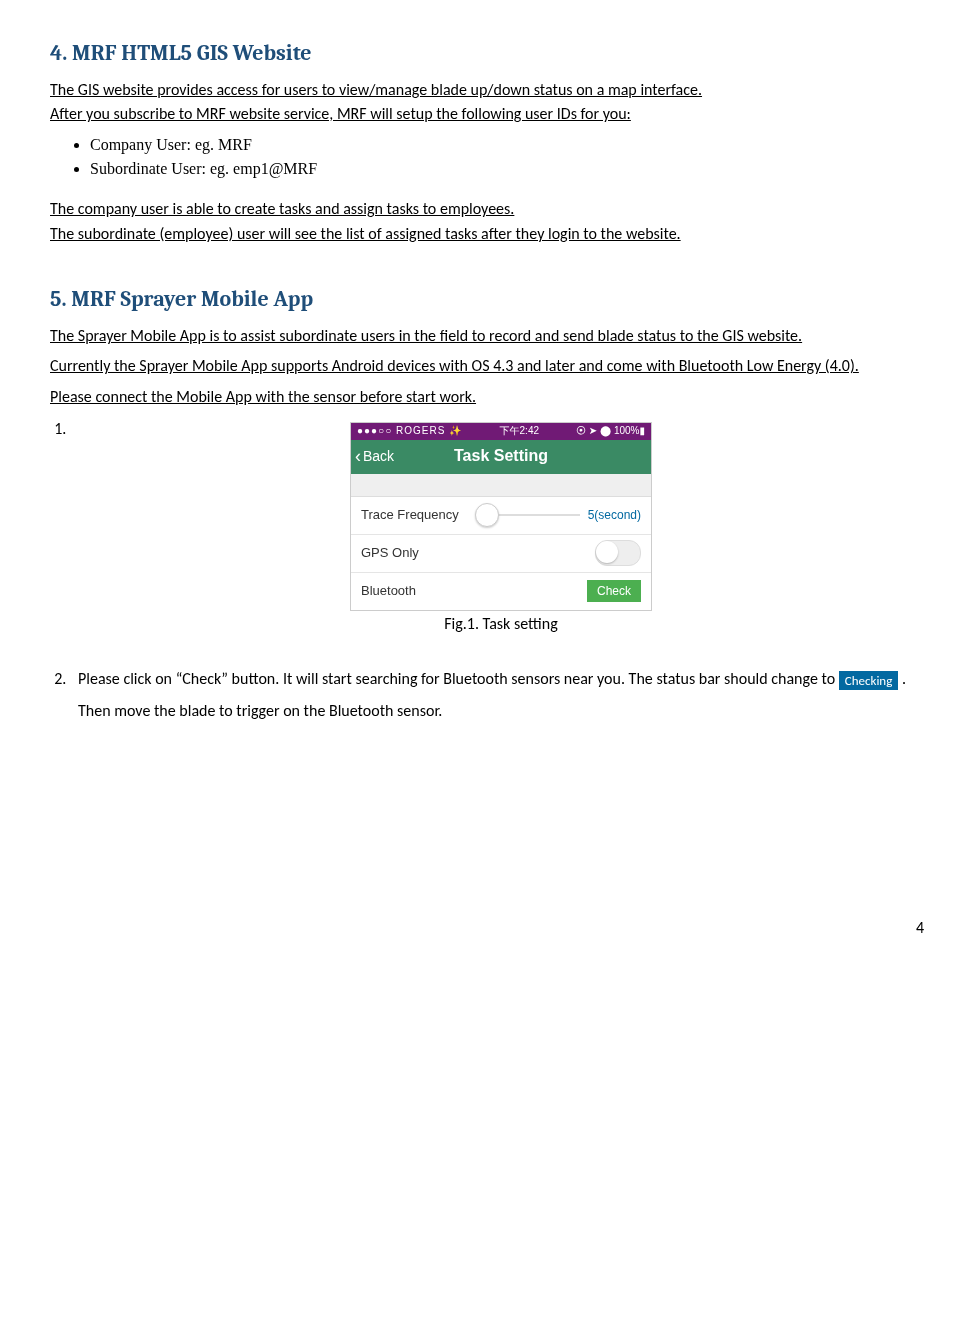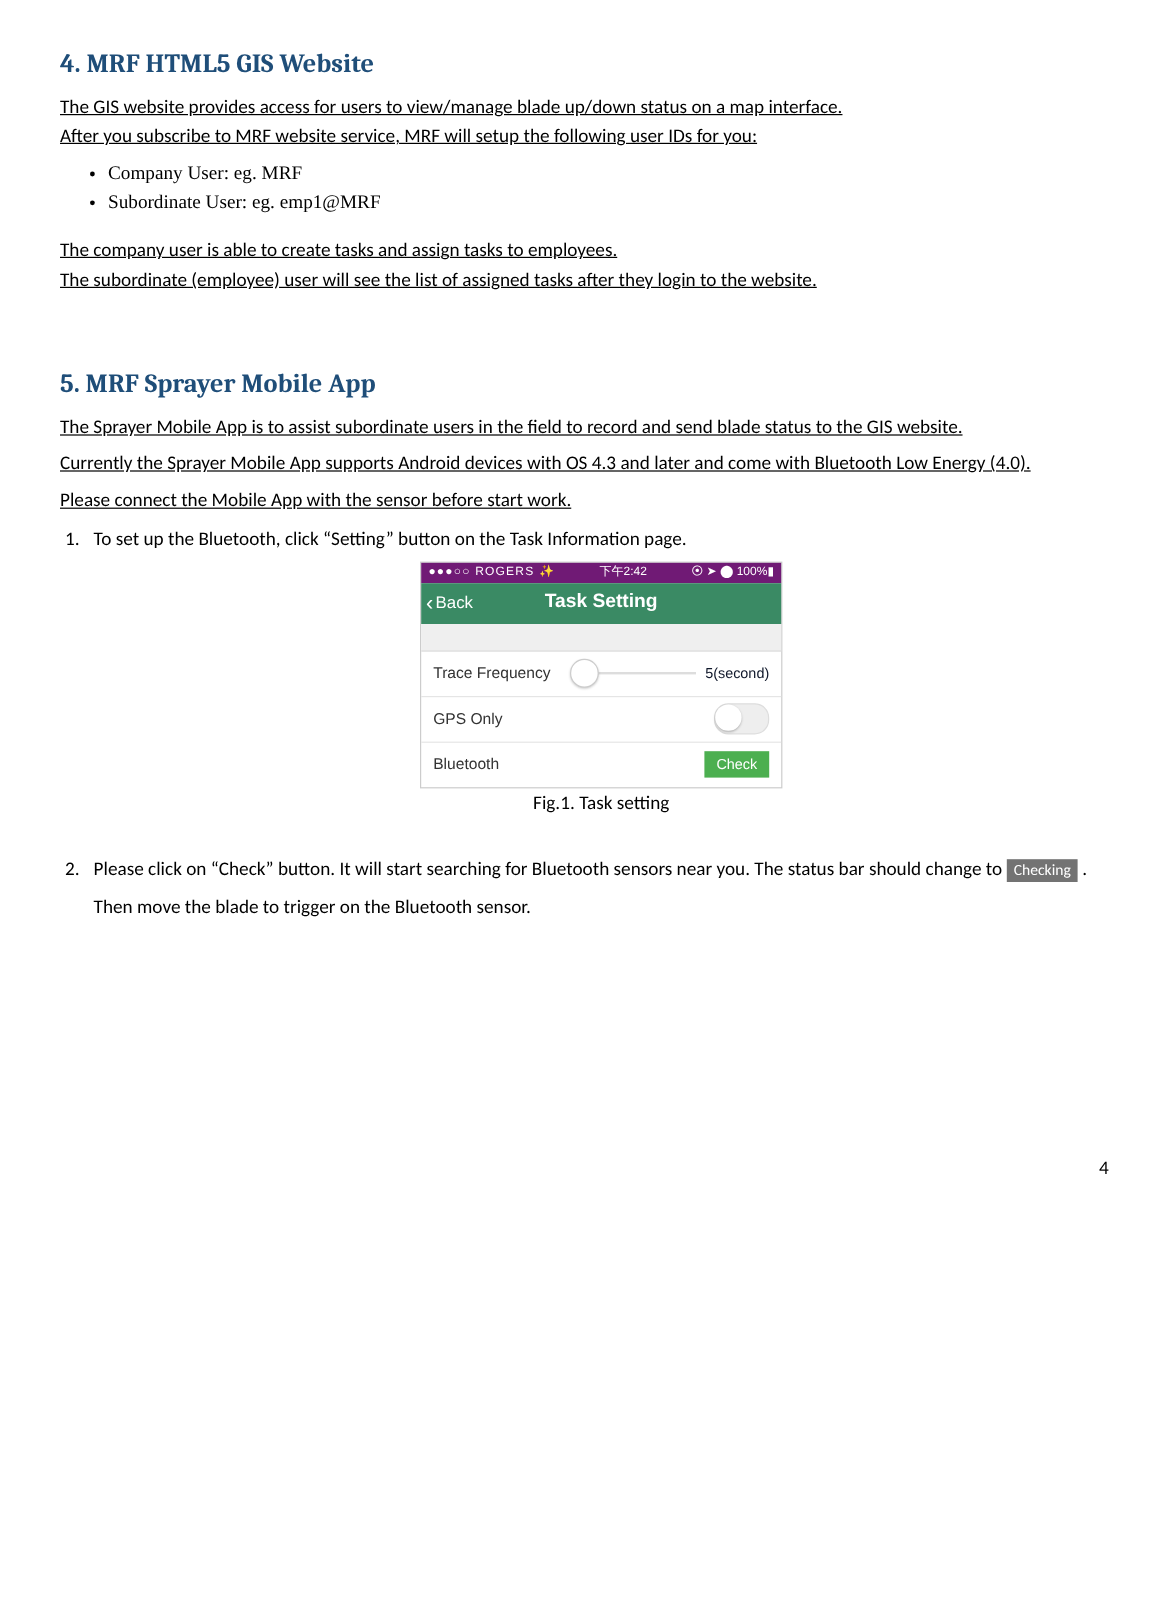--- a/index.html
+++ b/index.html
@@ -84,39 +84,39 @@
     display: flex;
     align-items: center;
     position: relative;
   }
   .track { flex:1; height:2px; background:#ddd; position:relative; }
   .thumb {
     width:22px; height:22px; background:#fff; border:1px solid #ccc;
     border-radius:50%; position:absolute; left:-4px; top:-11px;
     box-shadow:0 1px 2px rgba(0,0,0,0.2);
   }
-  .slider-val { color:#0f172a; font-size:12px; margin-left:8px; }
+  .slider-val { color:#0369a1; font-size:12px; margin-left:8px; }
   .textbox {
     width:100px; height:22px; border:1px solid #ccc; font-size:12px;
     text-align:right; padding:0 6px;
   }
   .switch {
     width:44px; height:24px; border-radius:12px; background:#eee;
     border:1px solid #ddd; position:relative;
   }
   .knob {
     width:22px; height:22px; background:#fff; border-radius:50%;
     position:absolute; top:0; left:0; box-shadow:0 1px 2px rgba(0,0,0,0.25);
   }
   .checkbtn {
     background:#4caf50; color:#fff; font-size:12px;
     padding:4px 10px; border:none;
   }
   .checking-badge {
-    display:inline-block; background:#737373; color:#fff;
+    display:inline-block; background:#0369a1; color:#fff;
     font-size:13px; padding:3px 6px; vertical-align:middle;
     line-height:1;
   }
   .page-num { text-align:right; font-size:16px; margin-top:190px; }
   .statusbar-right { display:flex; gap:3px; align-items:center; }
   .dots { letter-spacing:1px; }
 </style>
 </head>
 <body>
 
@@ -126,29 +126,28 @@
 <p style="margin-top:-6px;">After you subscribe to MRF website service, MRF will setup the following user IDs for you:</p>
 
 <ul class="bullets">
   <li>Company User:   eg. MRF</li>
   <li>Subordinate User:  eg. emp1@MRF</li>
 </ul>
 
 <p style="margin-top:18px;">The company user is able to create tasks and assign tasks to employees.</p>
 <p style="margin-top:-6px;">The subordinate (employee) user will see the list of assigned tasks after they login to the website.</p>
 
-<h2 style="margin-top:60px;">5. MRF Sprayer Mobile App</h2>
+<h2 style="margin-top:39px;">5. MRF Sprayer Mobile App</h2>
 
 <p>The Sprayer Mobile App is to assist subordinate users in the field to record and send blade status to the GIS website.</p>
 <p>Currently the Sprayer Mobile App supports Android devices with OS 4.3 and later and come with Bluetooth Low Energy (4.0).</p>
 <p>Please connect the Mobile App with the sensor before start work.</p>
 
 <ol class="numbered">
   <li>
-    <span>To set up the Bluetooth, click “Setting” button on the Task Information page.</span>
     <div class="figwrap">
       <div class="phone">
         <div class="statusbar">
           <span class="dots">●●●○○ ROGERS ✨</span>
           <span>下午2:42</span>
           <span class="statusbar-right">⦿ ➤ ⬤ 100%▮</span>
         </div>
         <div class="navbar">
           <div class="navback">
             <span style="font-size:18px; margin-right:2px;">‹</span>

